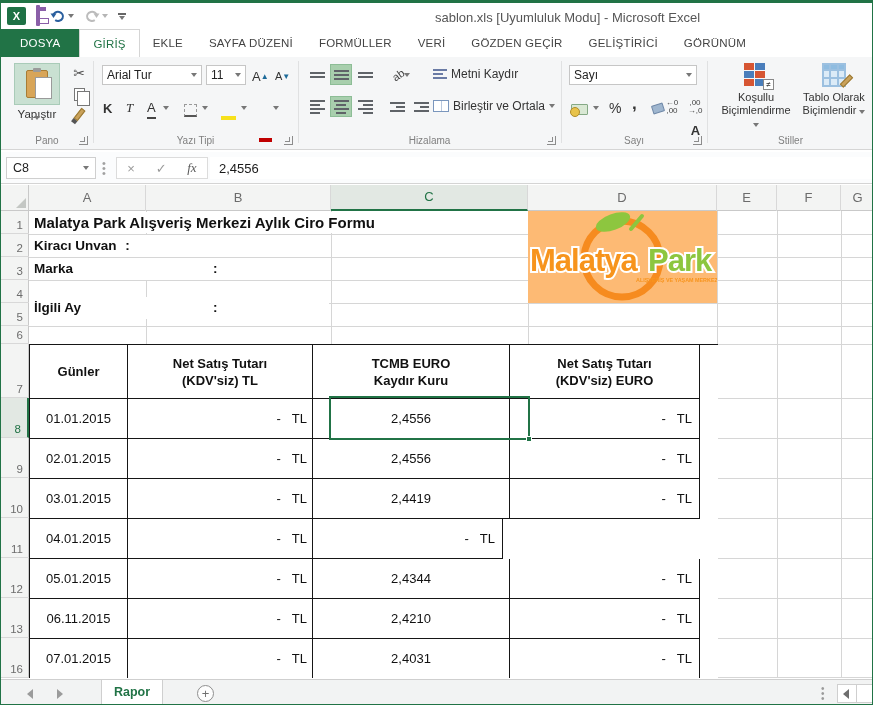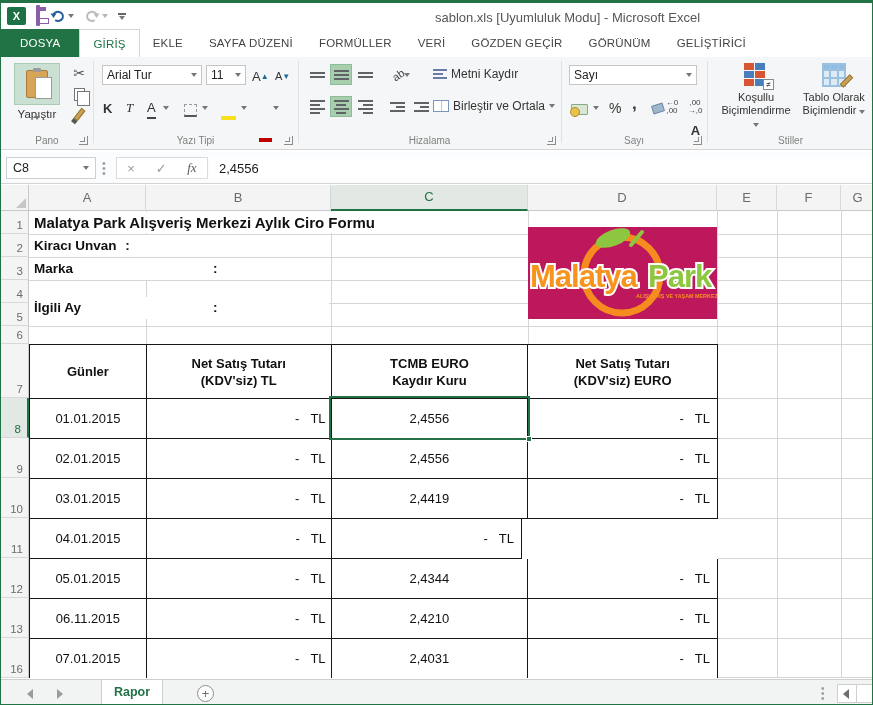--- a/index.html
+++ b/index.html
@@ -122,28 +122,28 @@
   
   .grid { position:absolute; left:28px; top:210px; width:845px; height:467px; background:#fff; overflow:hidden; }
   .vline { position:absolute; width:1px; background:#d6d6d6; z-index:1; }
   .hline { position:absolute; left:0; width:845px; height:1px; background:#d6d6d6; z-index:1; }
   .a1title { position:absolute; left:0; top:1px; width:498px; height:21px; background:#fff; z-index:2;
              font-size:15px; font-weight:bold; color:#111; line-height:21px; padding-left:5px; white-space:nowrap; }
   .flabel { position:absolute; left:0; width:300px; height:22px; background:#fff; z-index:2;
             font-size:13.5px; font-weight:bold; color:#111; line-height:22px; padding-left:5px; }
   .flabel .colon-far { position:absolute; left:184px; top:0; }
 
-  .logo { position:absolute; left:499px; top:16px; width:189px; height:92px; background:#be185d; z-index:2; }
+  .logo { position:absolute; left:499px; top:0; width:189px; height:92px; background:#fdba74; z-index:2; }
 
   .tbl { position:absolute; left:0; top:133px; width:689px; background:#fff; z-index:3;
          border-top:1px solid #161616; border-left:1px solid #161616; }
   .trow { display:flex; }
   .tc { border-right:1px solid #161616; border-bottom:1px solid #161616; display:flex; align-items:center;
         font-size:13px; color:#111; background:#fff; }
-  .ca { width:117px; justify-content:center;text-align:center; }
+  .ca { width:98px; justify-content:center;text-align:center; }
   .cb { width:185px; justify-content:flex-end; padding-right:5px; }
   .cc { width:197px; justify-content:center; }
   .cd { width:190px; justify-content:flex-end; padding-right:7px; }
   .trow.hdr .tc { height:54px; flex-direction:column; justify-content:center; font-weight:bold; line-height:17px; }
   .trow.data .tc { height:40px; }
   .dash { margin-right:11px; }
   .sel-box { position:absolute; left:300px; top:185px; width:201px; height:44px; border:2px solid #217346; z-index:5; }
   .sel-box .handle { position:absolute; right:-4px; bottom:-4px; width:6px; height:6px; background:#217346; border:1px solid #fff; }
 
   
@@ -194,22 +194,22 @@
   </div>
 
   <div class="tabrow">
     <div class="rtab file">DOSYA</div>
     <div class="rtab active">GİRİŞ</div>
     <div class="rtab">EKLE</div>
     <div class="rtab">SAYFA DÜZENİ</div>
     <div class="rtab">FORMÜLLER</div>
     <div class="rtab">VERİ</div>
     <div class="rtab">GÖZDEN GEÇİR</div>
+    <div class="rtab">GELİŞTİRİCİ</div>
     <div class="rtab">GÖRÜNÜM</div>
-    <div class="rtab">GELİŞTİRİCİ</div>
   </div>
 
   <div class="ribbon">
 
     <div class="pastebtn">
       <div class="paste-ico-zone">
         <span class="clipboard"></span>
       </div>
       <div class="paste-label">Yapıştır</div>
       <span class="caret"></span>

